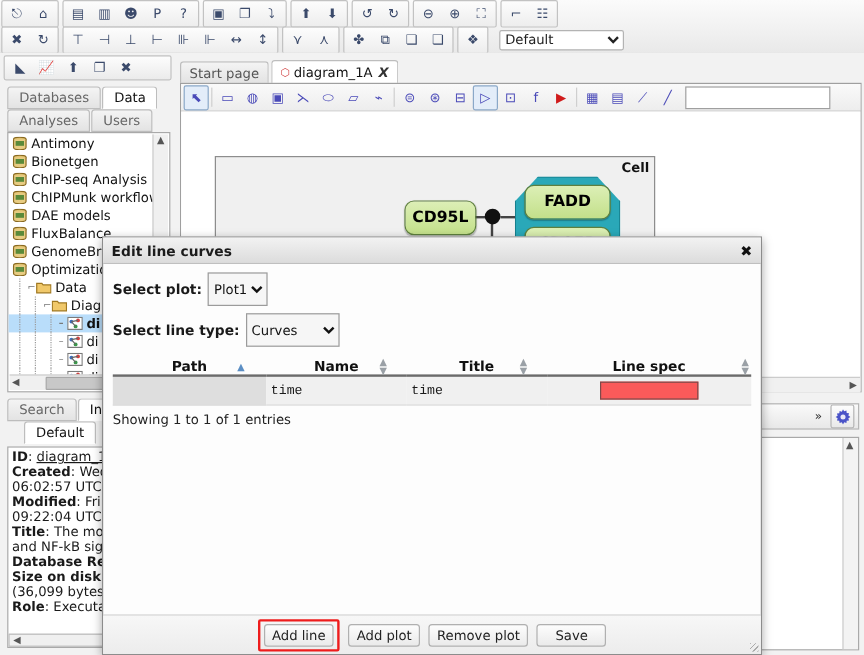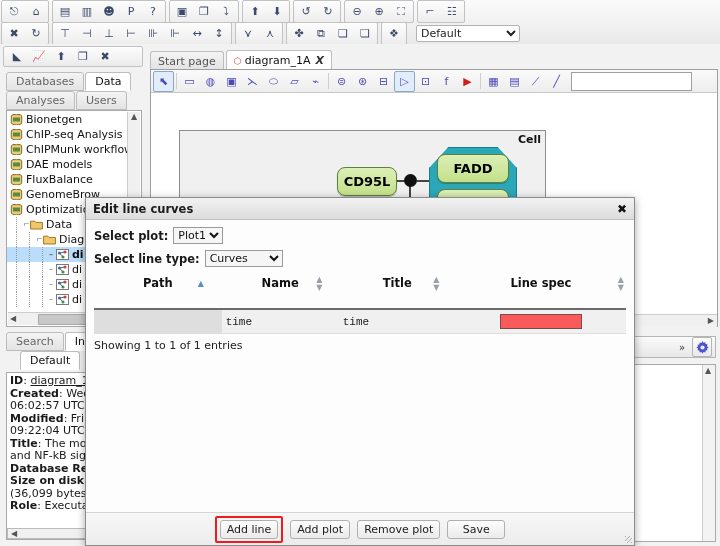--- a/index.html
+++ b/index.html
@@ -112,24 +112,24 @@
   .rvscroll{position:absolute;right:0;top:0;width:12px;height:176px;background:#f3f3f3;border-left:1px solid #ccc;}
   .dialog{position:absolute;left:85px;top:197px;width:550px;height:349px;
     background:#fdfdfd;border:1px solid #8c8c8c;box-shadow:0 2px 8px rgba(0,0,0,.35);
     box-sizing:border-box;}
   .dlgtitle{height:21px;background:linear-gradient(#f2f2f2,#dcdcdc);
     border-bottom:1px solid #bfbfbf;display:flex;align-items:center;
     justify-content:space-between;padding:0 7px;font-weight:bold;font-size:11.5px;color:#1b1b1b;}
   .dlgclose{font-size:12px;font-weight:bold;cursor:pointer;color:#111;line-height:1;}
   .dlgbody{padding:7px 8px 0 8px;}
   .frow{display:flex;align-items:center;margin-bottom:6px;font-weight:bold;font-size:11.5px;}
-  .frow select{margin-left:5px;font-size:11px;height:17px;border:1px solid #9b9b9b;
+  .frow select{margin-left:5px;font-size:11px;height:28px;border:1px solid #9b9b9b;
     background:#f6f6f6;font-family:"DejaVu Sans","Liberation Sans",sans-serif;color:#111;}
   table.curves{width:100%;border-collapse:collapse;margin-top:2px;}
-  table.curves th{border-bottom:2px solid #6b6b6b;padding:3px 4px 18px 4px;
+  table.curves th{border-bottom:2px solid #6b6b6b;padding:3px 4px 0 4px;
     font-size:11.5px;font-weight:bold;color:#111;position:relative;}
   table.curves td{padding:4px;font-size:11px;background:#f0f0f0;border-bottom:1px solid #ddd;font-family:Liberation Mono, monospace;}
   .sorton{color:#5b8ec4;font-size:8px;position:absolute;top:6px;}
   .sortoff{color:#9aa0a6;font-size:8px;position:absolute;top:3px;line-height:8px;}
   .swatch{display:block;height:13px;width:80px;margin:0 auto;border:1px solid #7d4a4a;}
   .entries{font-size:11px;color:#222;margin-top:5px;}
   .dlgfooter{position:absolute;left:0;right:0;bottom:0;height:32px;
     background:linear-gradient(#f7f7f7,#ececec);border-top:1px solid #d3d3d3;
     display:flex;align-items:center;justify-content:center;gap:7px;}
   .btn{height:19px;min-width:58px;padding:0 6px;font-size:11px;color:#222;
@@ -244,20 +244,28 @@
     <div class="tabrow" id="lp-tabs2">
         <div class="ltab">
           <span>Analyses</span>
         </div>
         <div class="ltab">
           <span>Users</span>
         </div>
       </div>
     <div class="treebox">
       <div id="tree" style="position:absolute;left:0;top:1px;right:13px;">
+          <div class="tnode">
+            <span class="ico"><svg width="13" height="11" viewBox="0 0 13 11">
+                <ellipse cx="6.5" cy="2" rx="5.2" ry="1.8" fill="#e0c070" stroke="#8a6a20"></ellipse>
+                <path d="M1.3 2v7c0 1 2.3 1.8 5.2 1.8S11.7 10 11.7 9V2" fill="#e8cc82" stroke="#8a6a20"></path>
+                <rect x="3" y="3.5" width="7" height="4" fill="#5a8a3a"></rect>
+              </svg></span>
+            <span>Antimony</span>
+          </div>
           <div class="tnode">
             <span class="ico"><svg width="13" height="11" viewBox="0 0 13 11">
                 <ellipse cx="6.5" cy="2" rx="5.2" ry="1.8" fill="#e0c070" stroke="#8a6a20"></ellipse>
                 <path d="M1.3 2v7c0 1 2.3 1.8 5.2 1.8S11.7 10 11.7 9V2" fill="#e8cc82" stroke="#8a6a20"></path>
                 <rect x="3" y="3.5" width="7" height="4" fill="#5a8a3a"></rect>
               </svg></span>
             <span>Bionetgen</span>
           </div>
           <div class="tnode">
             <span class="ico"><svg width="13" height="11" viewBox="0 0 13 11">

